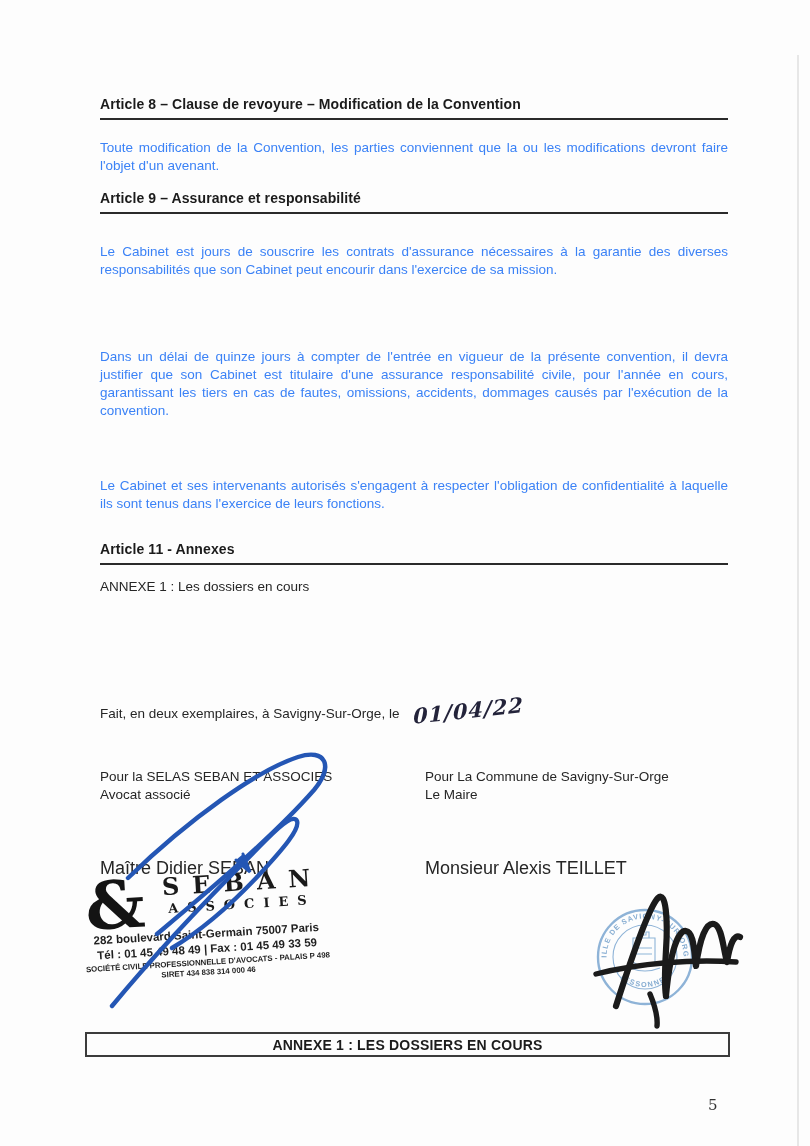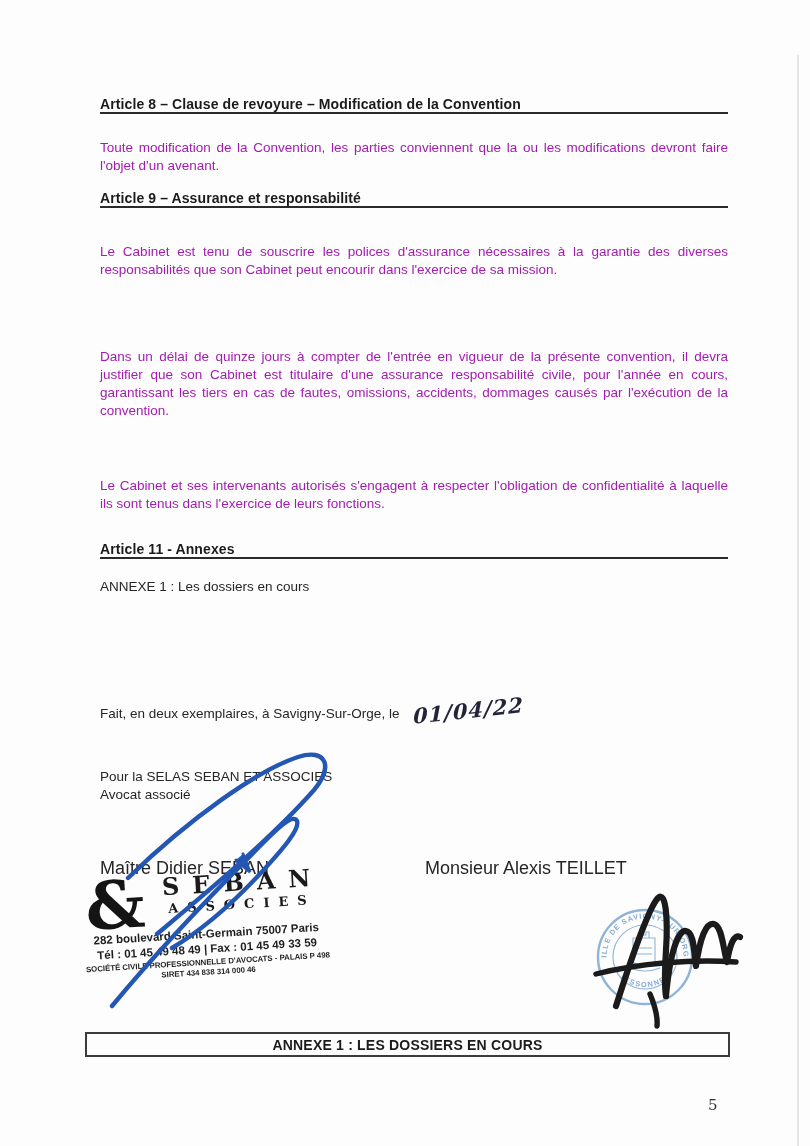--- a/index.html
+++ b/index.html
@@ -5,24 +5,24 @@
   html,body{margin:0;padding:0;}
   body{background:#ffffff;font-family:"Liberation Sans", sans-serif;}
   .page{
     position:relative;width:810px;height:1146px;background:#fdfdfd;
     overflow:hidden;color:#262626;
   }
   .scan-edge{position:absolute;top:55px;bottom:0;right:11px;width:2px;background:#e7e7e7;}
   .blk{position:absolute;left:100px;width:628px;}
   h2.article-heading{
     margin:0;font-size:14px;font-weight:bold;color:#1b1b1b;
-    border-bottom:2px solid #2a2a2a;letter-spacing:.1px;
+    padding-bottom:6px;border-bottom:2px solid #2a2a2a;letter-spacing:.1px;
   }
   p.body-par{
-    margin:0;font-size:13.5px;line-height:18px;text-align:justify;color:#a21caf;
+    margin:0;font-size:13.5px;line-height:18px;text-align:justify;color:#3b82f6;
   }
   p.plain-par{margin:0;font-size:13.5px;line-height:18px;color:#262626;}
   .closing-line{font-size:13.5px;color:#262626;}
   .handwritten-date{
     display:inline-block;margin-left:14px;
     font-family:"DejaVu Serif", serif;font-style:italic;font-weight:bold;
     font-size:21px;color:#23233a;transform:rotate(-6deg) skewX(-6deg);
     letter-spacing:1px;
   }
   .sig-col-left{position:absolute;left:100px;width:310px;}
@@ -75,21 +75,21 @@
     <h2 class="article-heading">Article 8 – Clause de revoyure – Modification de la Convention</h2>
   </div>
   <div class="blk" style="top:139px">
     <p class="body-par">Toute modification de la Convention, les parties conviennent que la ou les modifications devront faire l'objet d'un avenant.</p>
   </div>
 
   <div class="blk" style="top:190px">
     <h2 class="article-heading">Article 9 – Assurance et responsabilité</h2>
   </div>
   <div class="blk" style="top:243px">
-    <p class="body-par">Le Cabinet est tenu de souscrire les polices d'assurance nécessaires à la garantie des diverses responsabilités que son Cabinet peut encourir dans l'exercice de sa mission.</p>
+    <p class="body-par">Le Cabinet est jours de souscrire les contrats d'assurance nécessaires à la garantie des diverses responsabilités que son Cabinet peut encourir dans l'exercice de sa mission.</p>
   </div>
   <div class="blk" style="top:348px">
     <p class="body-par">Dans un délai de quinze jours à compter de l'entrée en vigueur de la présente convention, il devra justifier que son Cabinet est titulaire d'une assurance responsabilité civile, pour l'année en cours, garantissant les tiers en cas de fautes, omissions, accidents, dommages causés par l'exécution de la convention.</p>
   </div>
 
   <div class="blk" style="top:477px">
     <p class="body-par">Le Cabinet et ses intervenants autorisés s'engagent à respecter l'obligation de confidentialité à laquelle ils sont tenus dans l'exercice de leurs fonctions.</p>
   </div>
 
   <div class="blk" style="top:541px">
@@ -99,20 +99,24 @@
     <p class="plain-par">ANNEXE 1 : Les dossiers en cours</p>
   </div>
 
   <div class="blk closing-line" style="top:698px">
     <span>Fait, en deux exemplaires, à Savigny-Sur-Orge, le</span><span class="handwritten-date">01/04/22</span>
   </div>
 
   <div class="sig-col-left" style="top:768px">
     <div class="sig-line">Pour la SELAS SEBAN ET ASSOCIES</div>
     <div class="sig-line">Avocat associé</div>
+  </div>
+  <div class="sig-col-right" style="top:768px">
+    <div class="sig-line">Pour La Commune de Savigny-Sur-Orge</div>
+    <div class="sig-line">Le Maire</div>
   </div>
   <div class="sig-name" style="left:100px;top:858px">Maître Didier SEBAN</div>
   <div class="sig-name" style="left:425px;top:858px">Monsieur Alexis TEILLET</div>
 
   <div class="seban-stamp">
     <div class="seban-amp">&amp;</div>
     <div class="seban-name">SEBAN</div>
     <div class="seban-sub">ASSOCIES</div>
     <div class="seban-addr">
       <div class="l1">282 boulevard Saint-Germain 75007 Paris</div>

